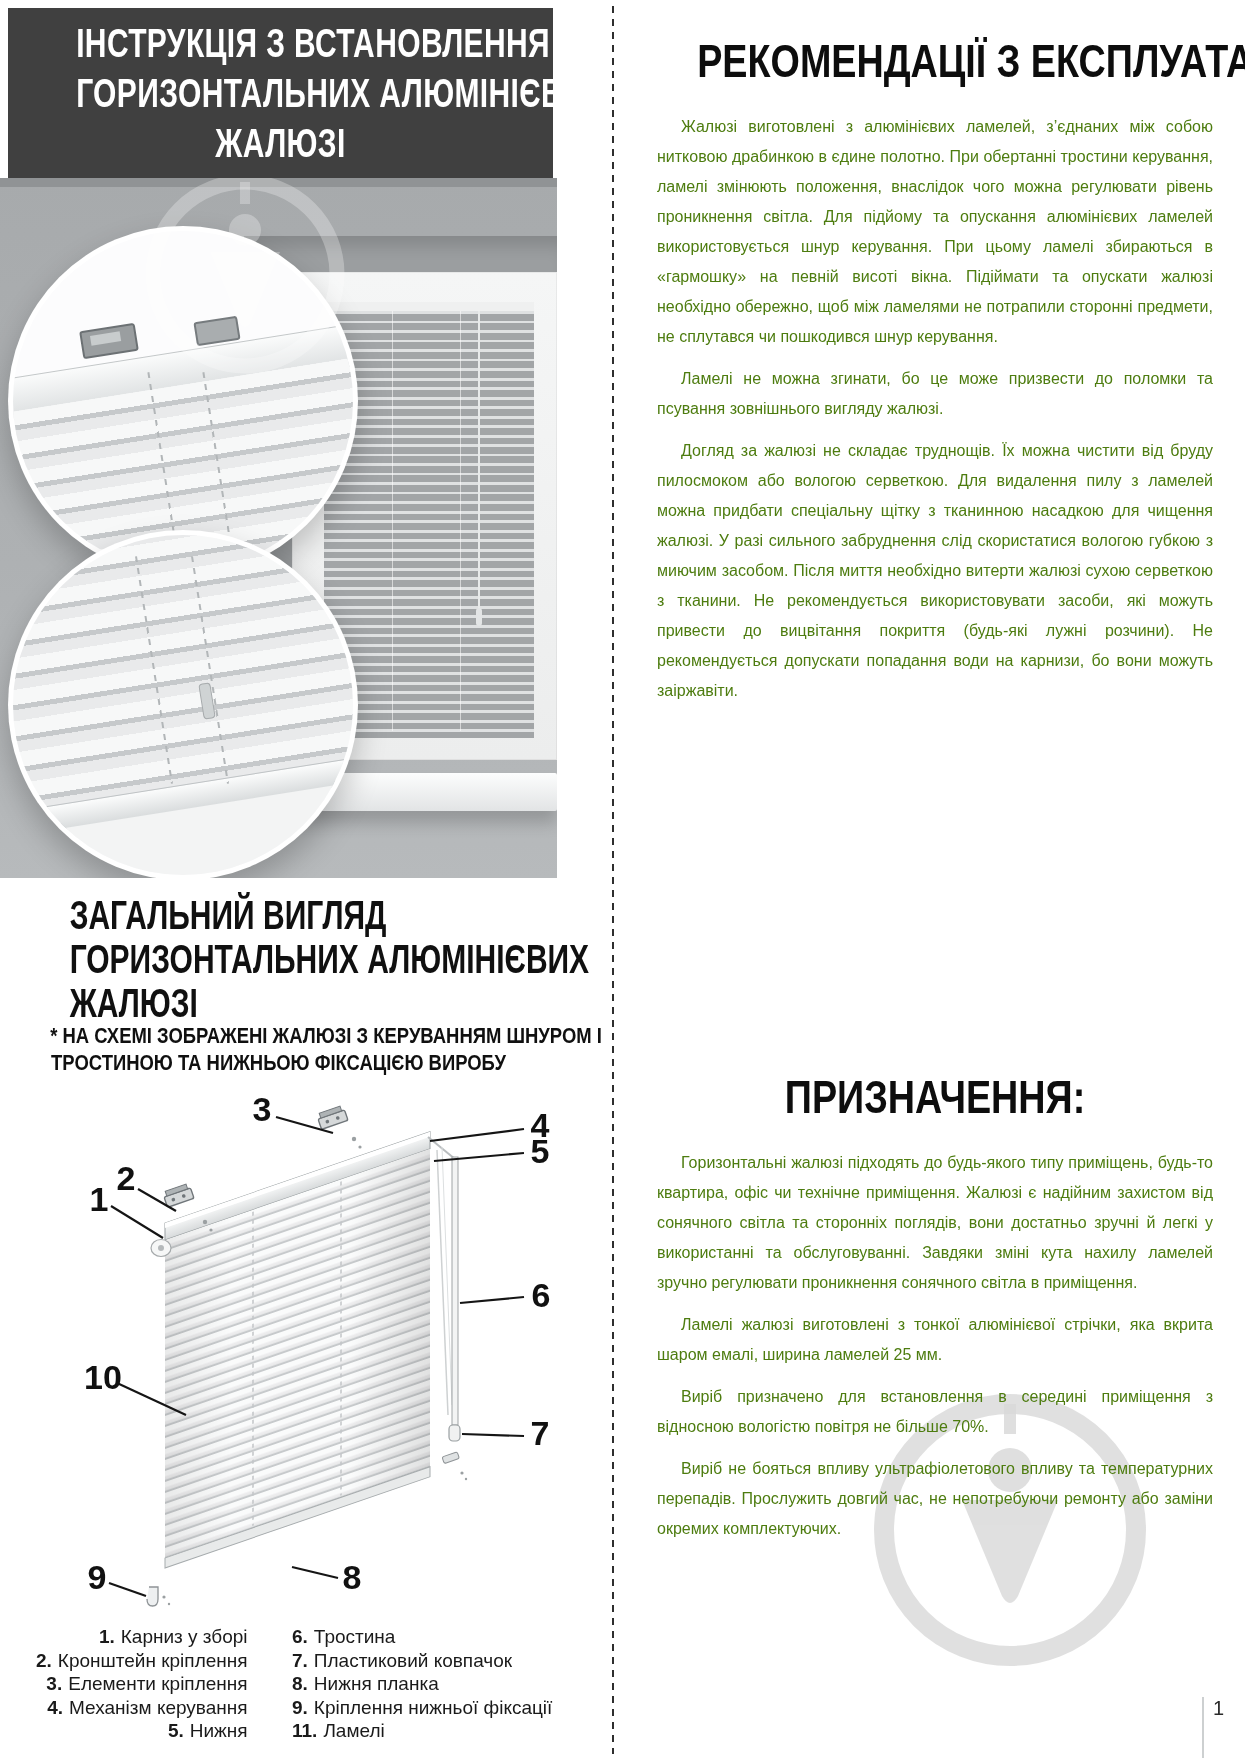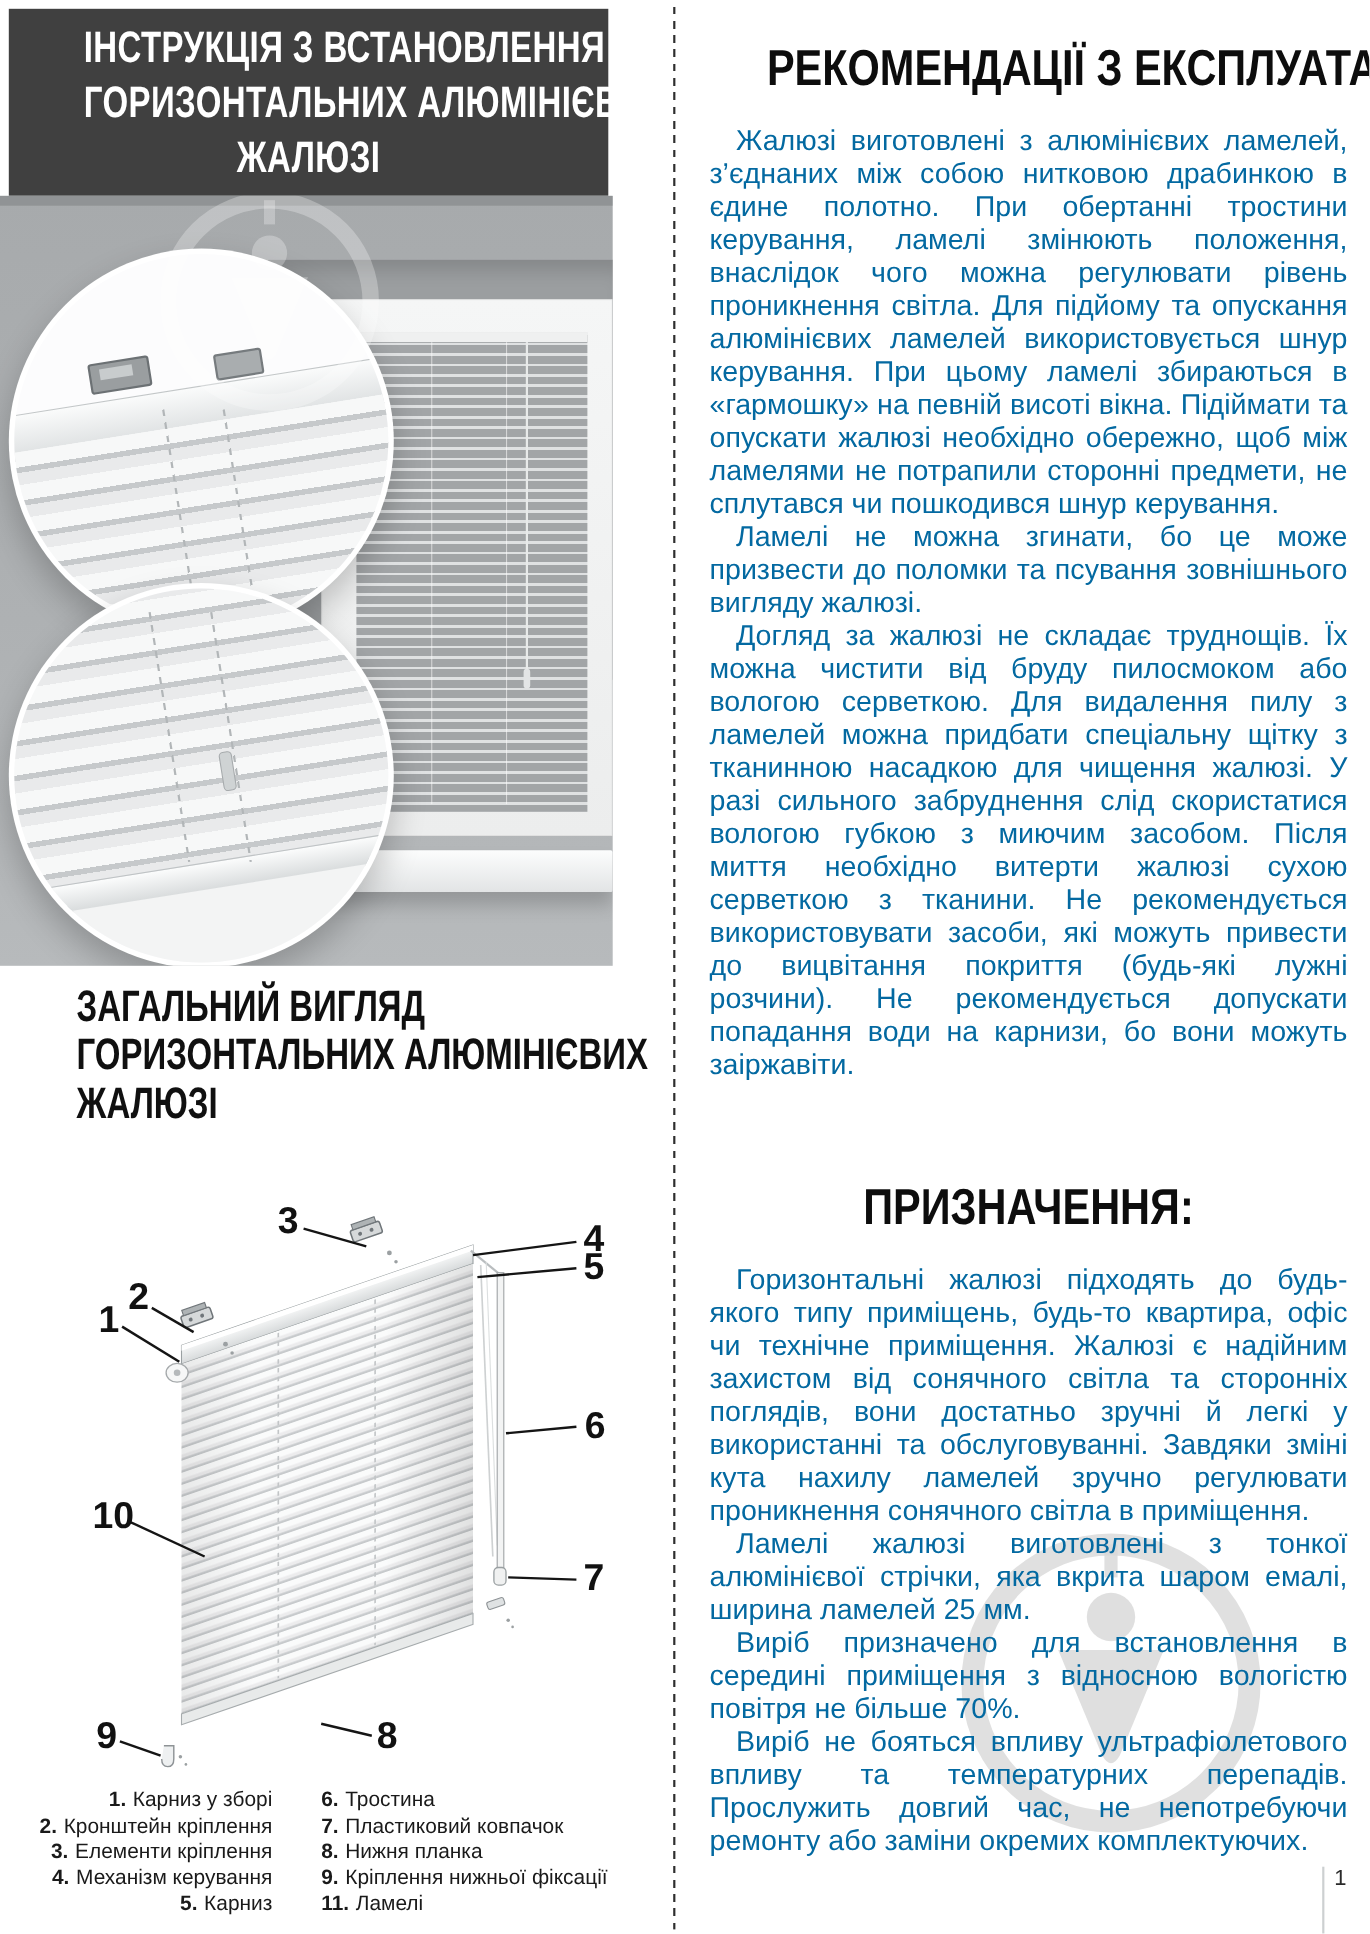--- a/index.html
+++ b/index.html
@@ -77,21 +77,21 @@
   #divider{position:absolute;left:612px;top:6px;width:2px;height:1748px;
     background:repeating-linear-gradient(180deg,#2e2e2e 0 7px,transparent 7px 13px);}
 
   
   #rightcol{position:absolute;left:613px;top:0;width:632px;height:1758px;}
   .rc-section{position:absolute;left:32px;right:20px;}
   #care{top:36px;}
   #purpose{top:1072px;}
   .rc-title{text-align:center;margin:0 0 26px 0;}
   .rc-title .ln{font-weight:bold;font-size:46px;line-height:50px;color:#0d0d0d;}
-  .rc-section p{margin:0;text-align:justify;text-indent:24px;font-size:26px;line-height:30px;color:#0369a1;}
+  .rc-section p{margin:12px;text-align:justify;text-indent:24px;font-size:16px;line-height:30px;color:#4d7c0f;}
 
   #pagenum{position:absolute;left:1202px;top:1697px;height:61px;border-left:2px solid #cdd0d1;
     padding-left:9px;font-size:20px;color:#2a2a2a;}
 </style>
 </head>
 <body>
 
 <div id="page">
 
   <div id="hdr-block">
@@ -145,20 +145,24 @@
         <circle cx="110" cy="66" r="16"></circle>
         <path d="M75,88 L145,88 L116,158 Q110,168 104,158 Z"></path>
       </g>
     </svg>
   </div>
 
   <div id="ovw-title">
     <span class="ln"><span class="cond">ЗАГАЛЬНИЙ ВИГЛЯД</span></span>
     <span class="ln"><span class="cond">ГОРИЗОНТАЛЬНИХ АЛЮМІНІЄВИХ</span></span>
     <span class="ln"><span class="cond">ЖАЛЮЗІ</span></span>
+  </div>
+  <div id="ovw-note">
+    <span class="ln"><span class="cond2">* НА СХЕМІ ЗОБРАЖЕНІ ЖАЛЮЗІ З КЕРУВАННЯМ ШНУРОМ І</span></span>
+    <span class="ln"><span class="cond2">ТРОСТИНОЮ ТА НИЖНЬОЮ ФІКСАЦІЄЮ ВИРОБУ</span></span>
   </div>
 
   <svg id="diagram" viewBox="0 0 560 556">
     <defs>
       <pattern id="slatp" width="8" height="11" patternUnits="userSpaceOnUse">
         <rect width="8" height="11" fill="#ececed"></rect>
         <rect width="8" height="5.5" fill="#fafbfb"></rect>
         <rect y="8.8" width="8" height="2.2" fill="#c7cacc"></rect>
       </pattern>
       <linearGradient id="shade" x1="0" y1="0" x2="1" y2="0">
@@ -246,21 +250,21 @@
       <text x="103" y="314">10</text>
     </g>
   </svg>
 
   <div id="legend">
     <div class="col c1">
       <div><b>1.</b><span>Карниз у зборі</span></div>
       <div><b>2.</b><span>Кронштейн кріплення</span></div>
       <div><b>3.</b><span>Елементи кріплення</span></div>
       <div><b>4.</b><span>Механізм керування</span></div>
-      <div><b>5.</b><span>Карниз</span></div>
+      <div><b>5.</b><span>Нижня</span></div>
     </div>
     <div class="col c2">
       <div><b>6.</b><span>Тростина</span></div>
       <div><b>7.</b><span>Пластиковий ковпачок</span></div>
       <div><b>8.</b><span>Нижня планка</span></div>
       <div><b>9.</b><span>Кріплення нижньої фіксації</span></div>
       <div><b>11.</b><span>Ламелі</span></div>
     </div>
   </div>
 

